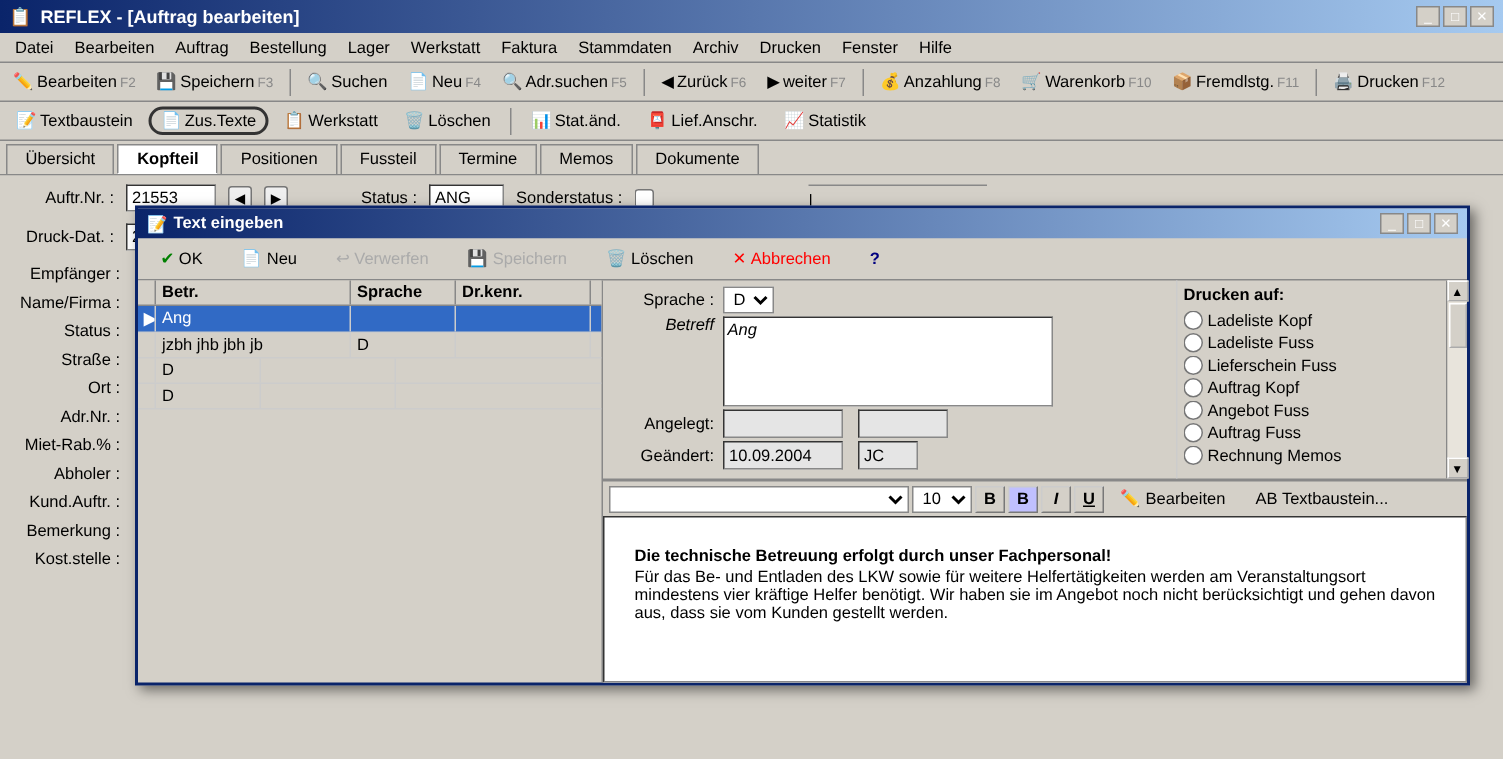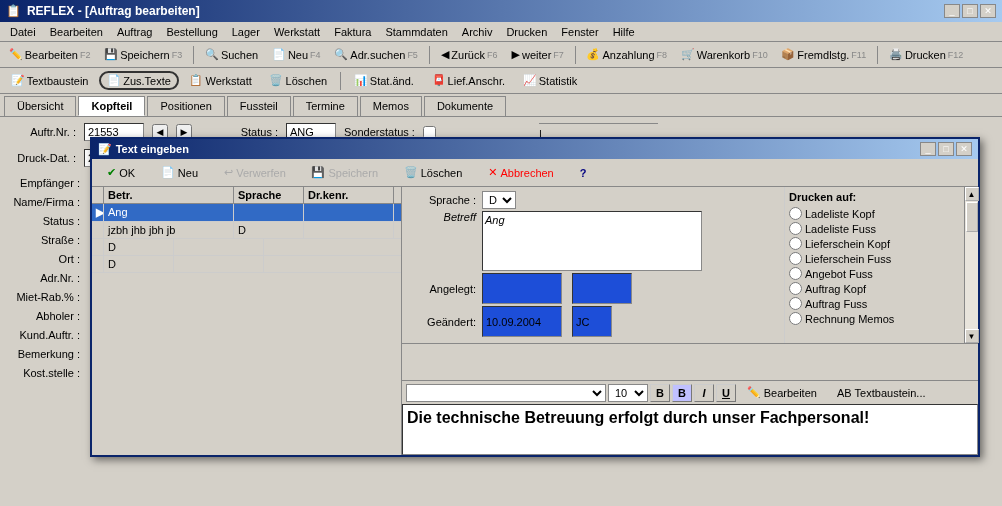--- a/index.html
+++ b/index.html
@@ -245,43 +245,42 @@
       gap: 6px;
       margin-bottom: 2px;
     }
     .dlg-form-label {
       width: 70px;
       text-align: right;
       font-size: 11px;
     }
     .dlg-input {
       border: 1px inset #888;
-      background: #1d4ed8;
+      background: #e5e5e5;
       padding: 1px 3px;
       font-size: 11px;
-      height: 31px;
+      height: 19px;
     }
     .dlg-select {
       border: 1px solid #888;
       background: white;
       font-size: 11px;
       height: 18px;
       padding: 0 2px;
     }
     input[type=radio] { margin: 0; }
 
     
     .fmt-toolbar {
       display: flex;
       align-items: center;
       gap: 2px;
       border-top: 1px solid #888;
       padding: 2px 4px;
       background: #d4d0c8;
-      margin-top: 36px;
     }
     .fmt-btn {
       background: #d4d0c8;
       border: 1px outset #ccc;
       width: 20px; height: 18px;
       font-size: 11px;
       font-weight: bold;
       cursor: pointer;
       display: flex; align-items: center; justify-content: center;
     }
@@ -308,22 +307,22 @@
       font-size: 8px;
       display: flex; align-items: center; justify-content: center;
       cursor: pointer;
     }
     .scrollbar-track { flex: 1; background: #e8e4dc; width: 100%; }
     .scrollbar-thumb { width: 12px; height: 30px; background: #d4d0c8; border: 1px outset #fff; margin: 1px; }
 
     .text-content-area {
       background: white;
       border: 1px inset #888;
-      padding: 4px;
-      font-size: 16px;
+      padding: 20px;
+      font-size: 11px;
       flex: 1;
     }
     .text-content-area p { margin-bottom: 2px; }
     .text-content-bold { font-weight: bold; }
   </style>
 </head>
 <body>
 
 <div style="width:1002px; height:506px; overflow:hidden; position:relative;">
 
@@ -654,33 +653,29 @@
               <label style="display:flex; align-items:center; gap:3px; font-size:11px; padding:1px 0;">
                 <input type="radio" name="drucken" style=""> 
                   <span>Ladeliste Kopf</span>
               </label>
               <label style="display:flex; align-items:center; gap:3px; font-size:11px; padding:1px 0;">
                 <input type="radio" name="drucken" style=""> 
                   <span>Ladeliste Fuss</span>
               </label>
               <label style="display:flex; align-items:center; gap:3px; font-size:11px; padding:1px 0;">
                 <input type="radio" name="drucken" style=""> 
-                  <span>Lieferschein Kopf</span>
-              </label>
-              <label style="display:flex; align-items:center; gap:3px; font-size:11px; padding:1px 0;">
-                <input type="radio" name="drucken" style=""> 
                   <span>Lieferschein Fuss</span>
               </label>
               <label style="display:flex; align-items:center; gap:3px; font-size:11px; padding:1px 0;">
                 <input type="radio" name="drucken" style=""> 
-                  <span>Angebot Fuss</span>
+                  <span>Auftrag Kopf</span>
               </label>
               <label style="display:flex; align-items:center; gap:3px; font-size:11px; padding:1px 0;">
                 <input type="radio" name="drucken" style=""> 
-                  <span>Auftrag Kopf</span>
+                  <span>Angebot Fuss</span>
               </label>
               <label style="display:flex; align-items:center; gap:3px; font-size:11px; padding:1px 0;">
                 <input type="radio" name="drucken" style=""> 
                   <span>Auftrag Fuss</span>
               </label>
               <label style="display:flex; align-items:center; gap:3px; font-size:11px; padding:1px 0;">
                 <input type="radio" name="drucken" style=""> 
                   <span>Rechnung Memos</span>
               </label>
             </div>
@@ -711,20 +706,21 @@
             </div>
             <div class="dlg-btn">
               <span>AB</span>
               <span>Textbaustein...</span>
             </div>
           </div>
 
           <div style="display:flex; flex:1;">
             <div class="text-content-area">
               <p class="text-content-bold">Die technische Betreuung erfolgt durch unser Fachpersonal!</p>
+              <p>Für das Be- und Entladen des LKW sowie für weitere Helfertätigkeiten werden am Veranstaltungsort mindestens vier kräftige Helfer benötigt. Wir haben sie im Angebot noch nicht berücksichtigt und gehen davon aus, dass sie vom Kunden gestellt werden.</p>
             </div>
           </div>
 
         </div>
       </div>
     </div>
 
   </div>
 </div>
 

